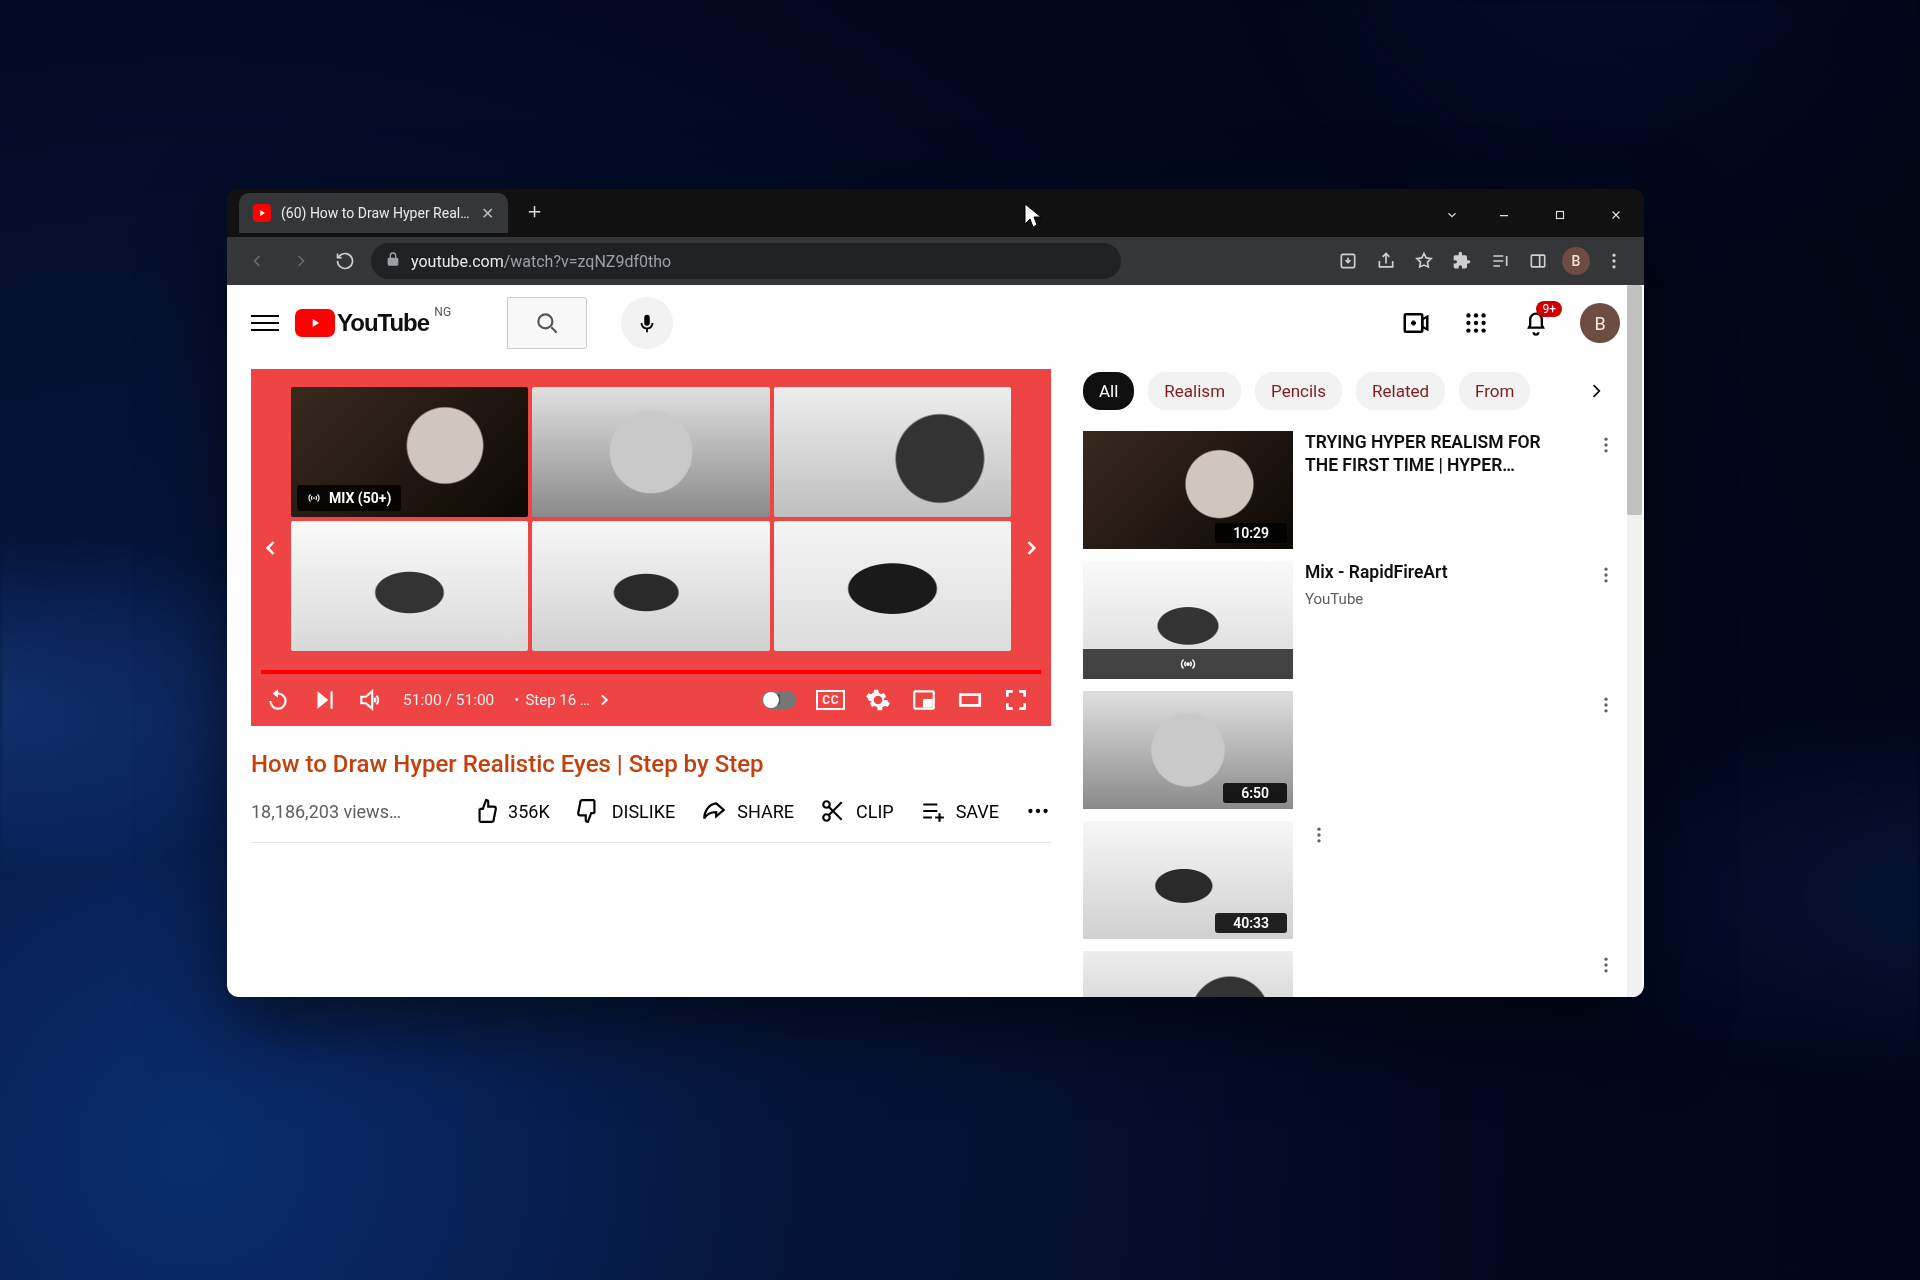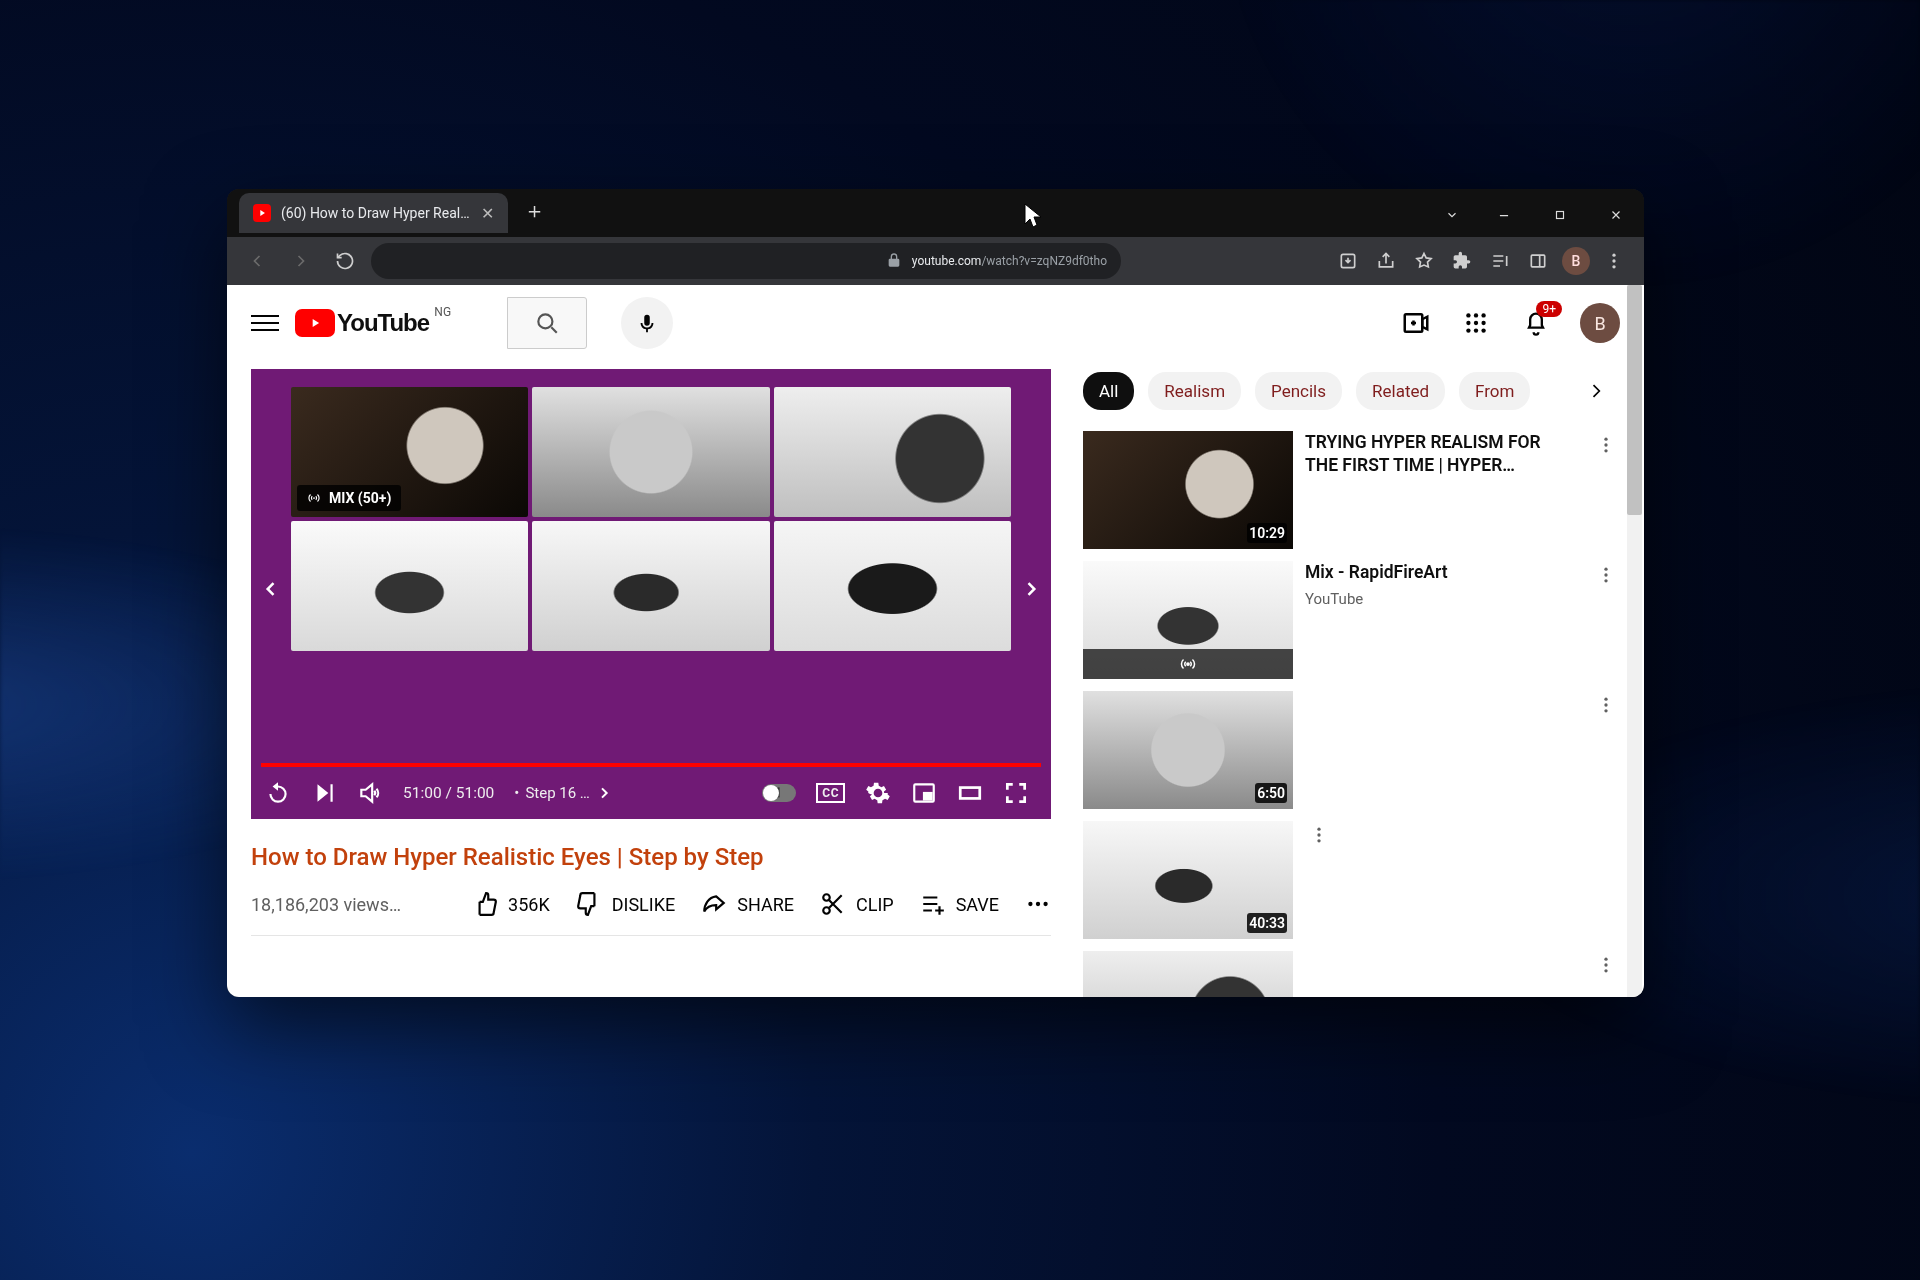--- a/index.html
+++ b/index.html
@@ -40,21 +40,21 @@
   .newtab { width:32px;height:32px;display:flex;align-items:center;justify-content:center;color:#ddd;font-size:22px;cursor:pointer;margin-left:10px;margin-bottom:4px; }
   .wincontrols { display:flex; margin-left:auto; }
   .wc { width:56px;height:44px;display:flex;align-items:center;justify-content:center;color:#ddd;cursor:pointer; }
   .wc svg { width:14px;height:14px; }
   .wc.chev { width:48px; }
 
   
   .toolbar { height:48px; background:#35363a; display:flex; align-items:center; padding:0 12px; gap:8px; }
   .tbtn { width:36px;height:36px;display:flex;align-items:center;justify-content:center;color:#cfcfcf;cursor:pointer;border-radius:18px; }
   .tbtn.disabled { color:#6b6b6b; }
-  .omnibox { flex:0 0 auto; width:750px; height:36px; background:#202124; border-radius:18px; display:flex; align-items:center; padding:0 14px; color:#e8eaed; font-size:12px; gap:10px;justify-content:flex-end; }
+  .omnibox { flex:0 0 auto; width:750px; height:36px; background:#202124; border-radius:18px; display:flex; align-items:center; padding:0 14px; color:#e8eaed; font-size:16px; gap:10px; }
   .lock { color:#9aa0a6; }
   .url { color:#e8eaed; white-space:nowrap; }
   .url .dim { color:#9aa0a6; }
   .tool-right { margin-left:auto; display:flex; align-items:center; gap:2px; }
   .prof { width:28px;height:28px;border-radius:50%;background:#6d4c41;display:flex;align-items:center;justify-content:center;color:#fdd;font-size:14px;font-weight:500; }
   .tbtn svg { width:20px;height:20px; }
 
   
   .page { background:#fff; position:relative; height:712px; overflow:hidden; }
   .yt-header { height:76px; display:flex; align-items:center; padding:0 24px; gap:16px; }
@@ -69,21 +69,21 @@
   .searchbar input { width:620px;height:52px;border:1px solid #ccc;border-right:none;border-radius:3px 0 0 3px;padding:0 14px;font-size:20px;outline:none; }
   .searchbar .sbtn { width:80px;height:52px;border:1px solid #ccc;background:#f8f8f8;border-radius:0 3px 3px 0;display:flex;align-items:center;justify-content:center;cursor:pointer; }
   .mic { margin-left:18px;width:52px;height:52px;border-radius:50%;background:#f2f2f2;display:flex;align-items:center;justify-content:center;cursor:pointer; }
   .hicons { margin-left:auto; display:flex; align-items:center; gap:28px; }
   .hicon { width:32px;height:32px;display:flex;align-items:center;justify-content:center;cursor:pointer;color:#030303;position:relative; }
   .hicon.bell .badge { position:absolute;top:-6px;right:-10px;background:#cc0000;color:#fff;font-size:12px;padding:1px 6px;border-radius:10px; }
   .avatar { width:40px;height:40px;border-radius:50%;background:#6d4c41;display:flex;align-items:center;justify-content:center;color:#f8e6e0;font-size:18px;cursor:pointer; }
 
   .content { display:flex; padding:8px 24px 0 24px; gap:32px; }
   .videoCol { width:800px; }
-  .player { position:relative;width:800px;height:450px;background:#701a75;color:#fff; }
+  .player { position:relative;width:800px;height:357px;background:#ef4444;color:#fff; }
   .grid { position:absolute; left:40px; right:40px; top:18px; display:grid; grid-template-columns:repeat(3,1fr); grid-template-rows:130px 130px; gap:4px; }
   .thumb { background:linear-gradient(135deg,#444,#111); border-radius:2px; position:relative; overflow:hidden;}
   .mixbadge { position:absolute;left:6px;bottom:6px;background:rgba(0,0,0,0.8);color:#fff;font-size:14px;font-weight:700;padding:5px 10px;border-radius:3px;display:flex;align-items:center;gap:8px; }
   .navarrow { position:absolute;top:44%;width:28px;height:44px;display:flex;align-items:center;justify-content:center;color:#fff;cursor:pointer;}
   .navarrow.left{left:6px;} .navarrow.right{right:6px;}
   .progress { position:absolute;left:10px;right:10px;bottom:52px;height:4px;background:rgba(255,255,255,0.25); }
   .progress .fill { position:absolute;left:0;top:0;bottom:0;width:100%;background:#ff0000; }
   .pcontrols { position:absolute;left:0;right:8px;bottom:0;height:52px;display:flex;align-items:center;padding:0 14px;gap:20px;font-size:16px;color:#eee; }
   .pcontrols .right { margin-left:auto;display:flex;align-items:center;gap:20px; }
   .pc { display:flex;align-items:center;justify-content:center;cursor:pointer; }
@@ -103,21 +103,21 @@
 
   .sideCol { flex:1; min-width: 0; }
   .chipRow { display:flex;align-items:center;gap:14px;overflow:hidden;height:44px;position:relative; }
   .chip { padding:9px 16px;border-radius:18px;font-size:17px;background:#f2f2f2;color:#7f1d1d;cursor:pointer;white-space:nowrap; }
   .chip.active { background:#0f0f0f;color:#fff; }
   .chipNext { position:absolute;right:0;top:0;bottom:0;width:48px;display:flex;align-items:center;justify-content:center;background:linear-gradient(to right,rgba(255,255,255,0),#fff 40%);cursor:pointer; }
 
   .recList { margin-top:18px;display:flex;flex-direction:column;gap:12px; }
   .rec { display:flex;gap:12px; }
   .rthumb { width:210px;height:118px;background:linear-gradient(135deg,#555,#1a1a1a);position:relative;flex:0 0 auto; }
-  .rthumb .dur { position:absolute;right:6px;bottom:6px;background:rgba(0,0,0,0.85);color:#fff;font-size:14px;padding:2px 2px;border-radius:3px;font-weight:600; }
+  .rthumb .dur { position:absolute;right:6px;bottom:6px;background:rgba(0,0,0,0.85);color:#fff;font-size:14px;padding:2px 18px;border-radius:3px;font-weight:600; }
   .rthumb .mixbar { position:absolute;left:0;right:0;bottom:0;height:30px;background:rgba(0,0,0,0.7);display:flex;align-items:center;justify-content:center;color:#fff;}
   .rinfo { flex:1;min-width:0;padding-right:6px; }
   .rtitle { font-size:17.5px;font-weight:600;color:#0f0f0f;line-height:1.3;display:-webkit-box;-webkit-line-clamp:2;-webkit-box-orient:vertical;overflow:hidden; }
   .rchan { font-size:15px;color:#606060;margin-top:6px; }
   .rmenu { color:#606060;cursor:pointer;padding:4px; }
 
   .scrollbar { position:absolute;right:2px;top:0;width:15px;height:100%;background:#f1f1f1; }
   .scrollthumb{ position:absolute;right:2px;top:0;width:15px;height:230px;background:#c1c1c1;border-radius:2px; }
 
   

